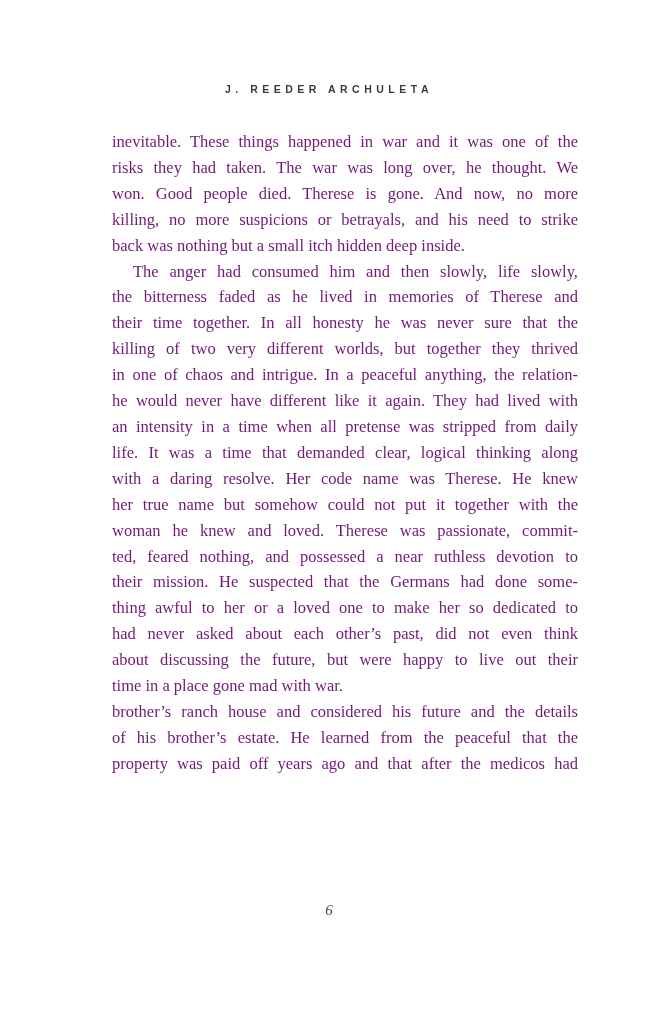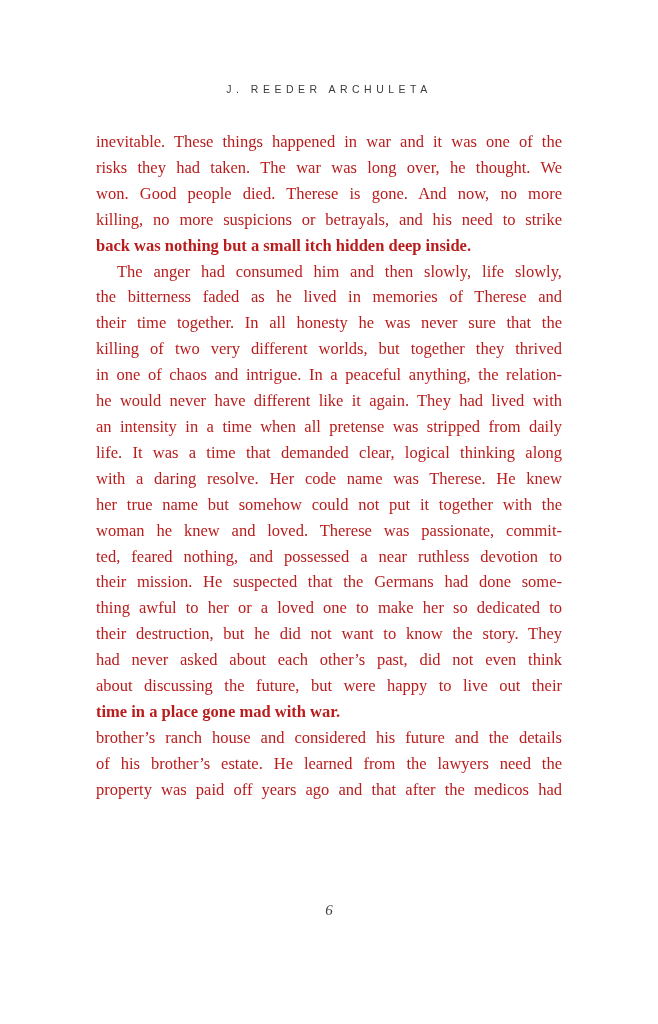--- a/index.html
+++ b/index.html
@@ -12,41 +12,41 @@
     color: #36342f;
     overflow: hidden;
   }
   .running-head {
     position: absolute;
     top: 83px;
     left: 0;
     width: 100%;
     text-align: center;
     font-family: "Liberation Sans", sans-serif;
-    font-weight: normal;
+    font-weight: bold;
     font-size: 10.5px;
     letter-spacing: 4.5px;
     color: #3d3b37;
     white-space: nowrap;
   }
   .body-text {
     position: absolute;
     top: 129px;
-    left: 96px;
+    left: 112px;
     width: 466px;
     font-size: 16.5px;
     line-height: 25.9px;
-    color: #b91c1c;
+    color: #701a75;
   }
   .line {
     text-align: justify;
     text-align-last: justify;
     hyphens: none;
   }
-  .line.end { text-align-last: left; font-weight: bold; }
+  .line.end { text-align-last: left; }
   .line.indent { text-indent: 21px; }
   .page-number {
     position: absolute;
     top: 902px;
     left: 0;
     width: 100%;
     text-align: center;
     font-style: italic;
     font-size: 15px;
     color: #454340;
@@ -77,29 +77,28 @@
       <div class="line">in one of chaos and intrigue. In a peaceful anything, the relation-</div>
       <div class="line">he would never have different like it again. They had lived with</div>
       <div class="line">an intensity in a time when all pretense was stripped from daily</div>
       <div class="line">life. It was a time that demanded clear, logical thinking along</div>
       <div class="line">with a daring resolve. Her code name was Therese. He knew</div>
       <div class="line">her true name but somehow could not put it together with the</div>
       <div class="line">woman he knew and loved. Therese was passionate, commit-</div>
       <div class="line">ted, feared nothing, and possessed a near ruthless devotion to</div>
       <div class="line">their mission. He suspected that the Germans had done some-</div>
       <div class="line">thing awful to her or a loved one to make her so dedicated to</div>
-      <div class="line">their destruction, but he did not want to know the story. They</div>
       <div class="line">had never asked about each other’s past, did not even think</div>
       <div class="line">about discussing the future, but were happy to live out their</div>
       <div class="line end">time in a place gone mad with war.</div>
     </div>
 
     <div>
       <div class="line">brother’s ranch house and considered his future and the details</div>
-      <div class="line">of his brother’s estate. He learned from the lawyers need the</div>
+      <div class="line">of his brother’s estate. He learned from the peaceful that the</div>
       <div class="line">property was paid off years ago and that after the medicos had</div>
     </div>
 
   </div>
 
   <div class="page-number">6</div>
 
 </div>
 
 </body></html>

